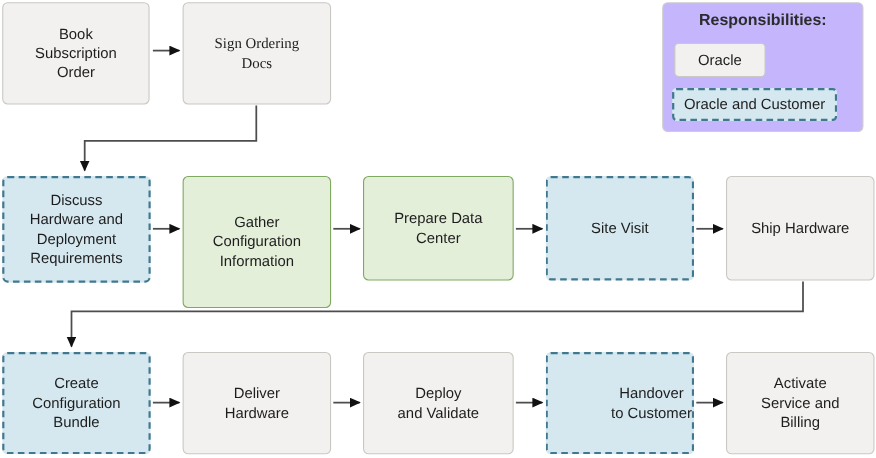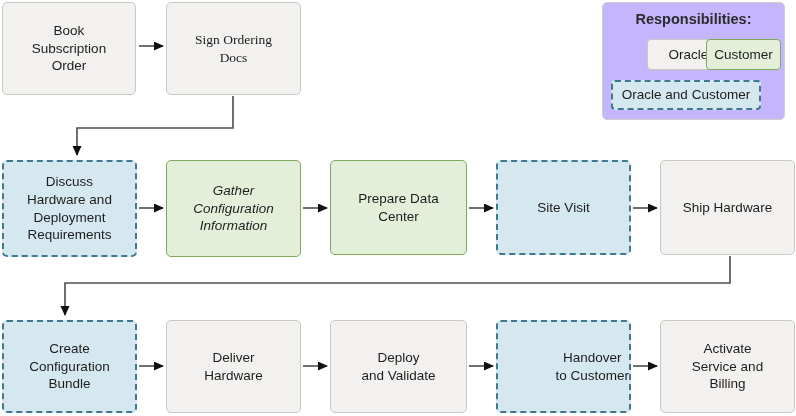--- a/index.html
+++ b/index.html
@@ -39,21 +39,21 @@
     border: 1px solid var(--customer-border, #7fa961);
   }
   .node.both {
     background: var(--both-fill, #d5e8f0);
     border: 2px dashed var(--both-border, #40788f);
   }
   
   .n1  { left: 2px;   top: 2px;   width: 134px; height: 93px; }
   .n2  { left: 166px; top: 2px;   width: 135px; height: 93px; font-family: Liberation Serif, serif; }
   .n3  { left: 2px;   top: 160px; width: 135px; height: 97px; }
-  .n4  { left: 166px; top: 160px; width: 135px; height: 97px; font-style: italic; }
+  .n4  { left: 166px; top: 160px; width: 135px; height: 120px; }
   .n5  { left: 330px; top: 160px; width: 137px; height: 95px; }
   .n6  { left: 496px; top: 160px; width: 135px; height: 95px; }
   .n7  { left: 660px; top: 160px; width: 135px; height: 95px; }
   .n8  { left: 2px;   top: 320px; width: 135px; height: 93px; }
   .n9  { left: 166px; top: 320px; width: 135px; height: 93px; }
   .n10 { left: 330px; top: 320px; width: 137px; height: 93px; }
   .n11 { left: 496px; top: 320px; width: 135px; height: 93px; justify-content: flex-end; }
   .n12 { left: 660px; top: 320px; width: 135px; height: 93px; align-items: center; }
 
   .legend {
@@ -76,21 +76,21 @@
   }
   .legend-item {
     position: absolute;
     display: flex;
     align-items: center;
     justify-content: center;
     border-radius: 4px;
     box-sizing: border-box;
     font-size: 13.5px;
   }
-  .legend-item.oracle   { left: 10px;  top: 36px; width: 83px;  height: 31px; margin-left: 34px; }
+  .legend-item.oracle   { left: 10px;  top: 36px; width: 83px;  height: 31px; }
   .legend-item.customer { left: 103px; top: 36px; width: 75px;  height: 31px; }
   .legend-item.both     { left: 8px;   top: 77px; width: 150px; height: 30px; }
 </style>
 </head>
 <body>
 
 <div class="canvas">
 
   <svg class="connectors" viewBox="0 0 796 416" xmlns="http://www.w3.org/2000/svg">
     <defs>
@@ -169,21 +169,18 @@
     <span class="label">Activate
 Service and
 Billing</span>
   </div>
 
   <div class="legend">
     <div class="legend-title">Responsibilities:</div>
     <div class="legend-item node oracle">
       <span>Oracle</span>
     </div>
-    <div class="legend-item node customer">
-      <span>Customer</span>
-    </div>
     <div class="legend-item node both">
       <span>Oracle and Customer</span>
     </div>
   </div>
 
 </div>
 
 </body></html>

